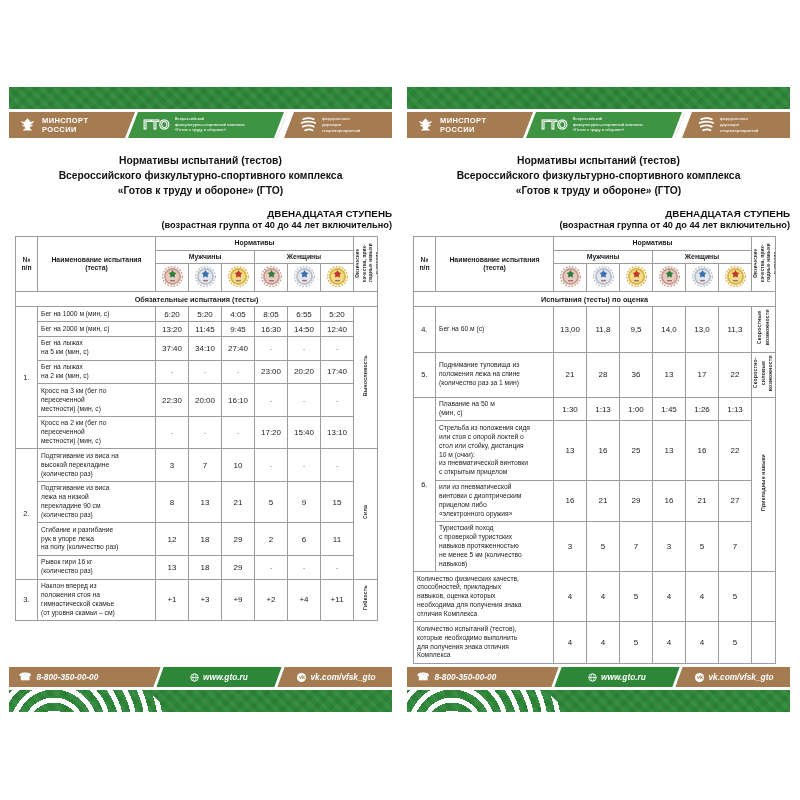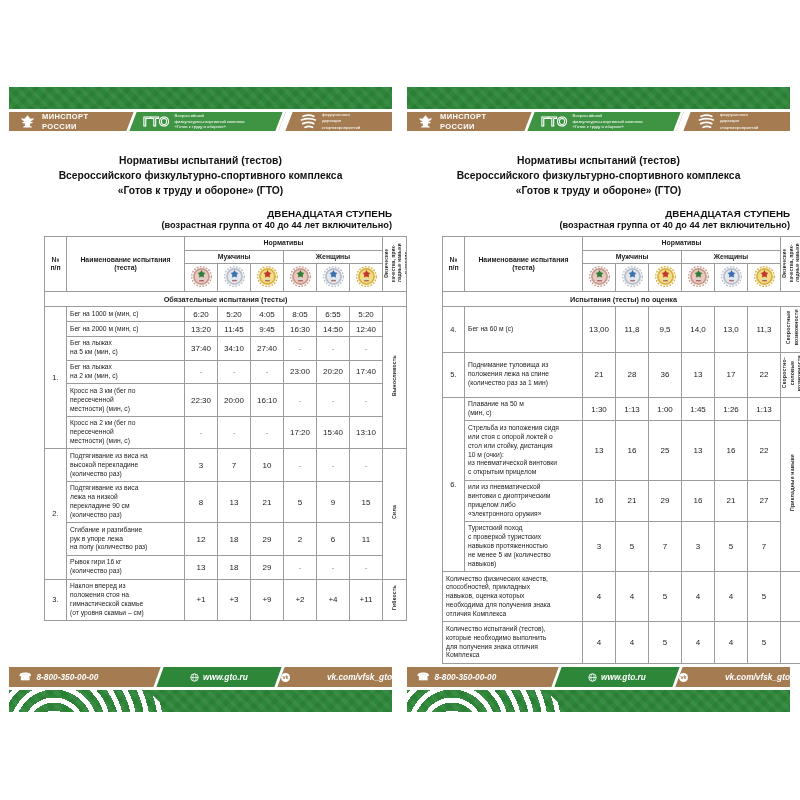--- a/index.html
+++ b/index.html
@@ -12,21 +12,21 @@
   .band{position:absolute;left:0;width:100%;height:22px;background:#2e8639;overflow:hidden;}
   .band::after{content:"";position:absolute;inset:0;
     background:repeating-linear-gradient(45deg,rgba(255,255,255,.055) 0 4px,transparent 4px 9px),
                repeating-linear-gradient(-45deg,rgba(0,40,0,.08) 0 5px,transparent 5px 11px);}
   .band-top{top:87px;} .band-bottom{top:690px;}
   .arcs{position:absolute;left:0;top:0;bottom:0;width:42%;z-index:2;
     background:repeating-radial-gradient(circle at 28% 175%,#fff 0 5px,transparent 5px 13px);
     clip-path:polygon(0 0,86% 0,100% 100%,0 100%);}
 
   
-  .logobar{position:absolute;top:112px;left:0;width:100%;height:19px;background:#a57b52;
+  .logobar{position:absolute;top:112px;left:0;width:100%;height:26px;background:#a57b52;
            display:flex;align-items:stretch;overflow:hidden;}
   .lb-left{flex:0 0 112px;display:flex;align-items:center;gap:5px;padding-left:9px;}
   .eagle{width:19px;height:18px;flex:0 0 auto;}
   .mins{font-size:7.5px;font-weight:700;color:#fff;letter-spacing:.4px;line-height:1.25;}
   .lb-green{flex:0 0 146px;background:#3f9444;transform:skewX(-21deg);
             border-left:3px solid #fff;border-right:3px solid #fff;display:flex;align-items:center;}
   .lb-green .unskew{transform:skewX(21deg);display:flex;align-items:center;gap:5px;padding:0 2px 0 10px;}
   .gto-word{font-size:13px;font-weight:800;color:transparent;-webkit-text-stroke:1px #fff;letter-spacing:.5px;}
   .gto-sub{font-size:4.2px;color:#fff;line-height:1.35;text-align:left;}
   .lb-gap{flex:1;}
@@ -36,21 +36,21 @@
   .fed-label{font-size:4.4px;color:#fff;line-height:1.4;text-align:left;}
 
   
   .title{position:absolute;top:153px;left:0;width:100%;text-align:center;
          font-weight:700;font-size:10.3px;line-height:15px;color:#111;}
   .step{position:absolute;top:208px;left:0;width:100%;text-align:right;font-weight:700;color:#111;}
   .step-name{font-size:9.8px;}
   .step-age{font-size:9.2px;margin-top:1px;}
 
   
-  .tblwrap{position:absolute;top:236px;left:35px;width:332px;}
+  .tblwrap{position:absolute;top:236px;left:6px;width:332px;}
   table{width:100%;border-collapse:collapse;table-layout:fixed;border:1.5px solid #4f4f4f;}
   td,th{border:1px solid #9b9b9b;color:#1c1c1c;vertical-align:middle;text-align:center;
         padding:1px 2px;overflow:hidden;}
   th{font-size:6.9px;font-weight:700;padding:2px 1px;line-height:1.25;}
   .val{font-size:8px;}
   .name{font-size:6.7px;text-align:left;line-height:1.32;padding:2.5px 3px;}
   .numc{font-size:7.5px;}
   .secrow{font-size:7.3px;font-weight:700;padding:2.5px;}
   tr.gtop>td{border-top:1.4px solid #5a5a5a;}
   .medal-cell{height:25px;padding:1px;}
@@ -65,21 +65,21 @@
   
   .contact{position:absolute;top:667px;left:0;width:100%;height:20px;background:#a57b52;
            display:flex;align-items:stretch;color:#fff;font-style:italic;font-weight:700;font-size:8.3px;overflow:hidden;}
   .c1{flex:0 0 138px;display:flex;align-items:center;gap:5px;padding-left:10px;}
   .ph-ic{font-style:normal;font-size:10px;line-height:1;}
   .c2{flex:0 0 118px;background:#2e8639;transform:skewX(-20deg);
       border-left:3.5px solid #fff;border-right:3.5px solid #fff;
       display:flex;align-items:center;justify-content:center;}
   .c2 .unskew{transform:skewX(20deg);display:flex;align-items:center;gap:4px;}
   .globe{width:9px;height:9px;}
-  .c3{flex:1;display:flex;align-items:center;justify-content:space-between;gap:4px;}
+  .c3{flex:1;display:flex;align-items:center;justify-content:center;gap:4px;}
   .vk-ic{font-style:normal;background:#fff;color:#a57b52;border-radius:50%;width:9px;height:9px;
          font-size:5.5px;font-weight:800;display:inline-flex;align-items:center;justify-content:center;}
 </style>
 </head>
 <body>
 
 <div class="canvas">
 
   <section class="sheet" id="sheet-1">
     <div class="band band-top"></div>

